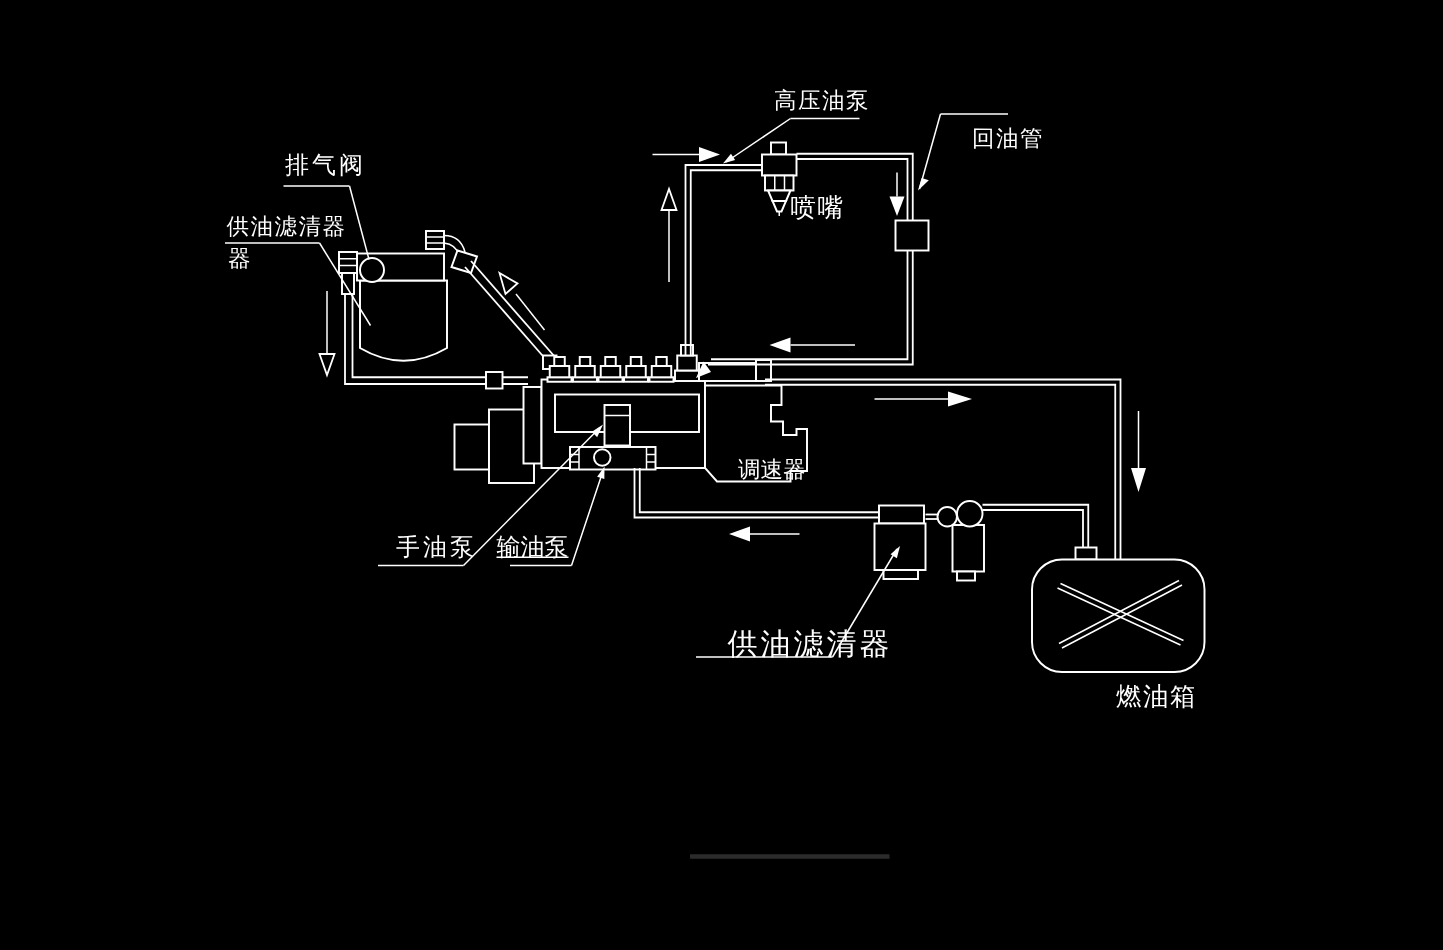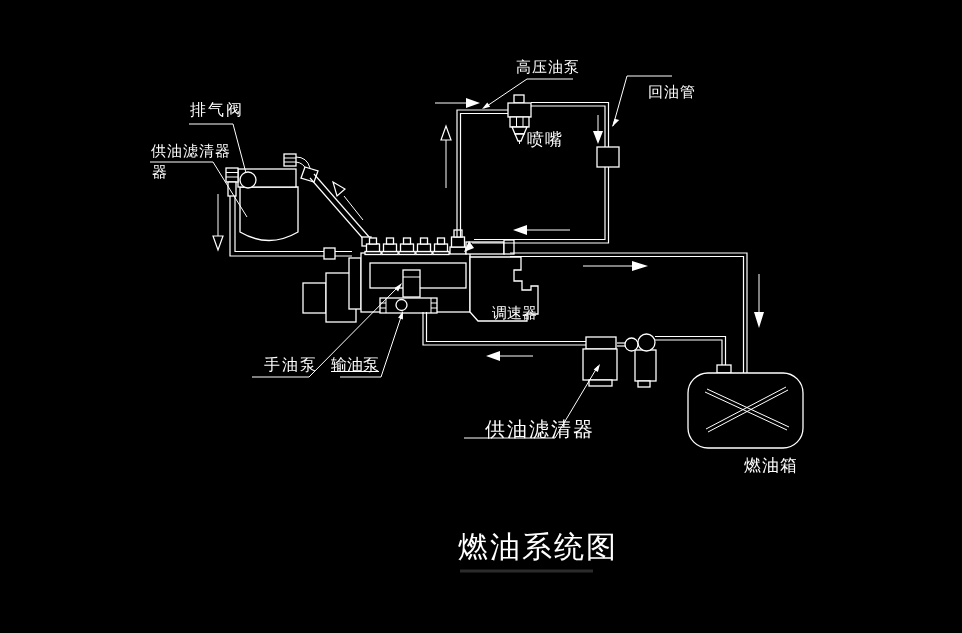--- a/index.html
+++ b/index.html
@@ -251,15 +251,14 @@
   <div class="lbl lbl-s" style="left:151px;top:143px;">供油滤清器</div>
   <div class="lbl lbl-s" style="left:152px;top:164px;">器</div>
   <div class="lbl lbl-s" style="left:516px;top:59px;">高压油泵</div>
   <div class="lbl lbl-s" style="left:648px;top:58px;margin-top:26px;">回油管</div>
   <div class="lbl lbl-l" style="left:527px;top:130px;">喷嘴</div>
   <div class="lbl lbl-s" style="left:492px;top:305px;letter-spacing:0px;">调速器</div>
   <div class="lbl lbl-m" style="left:264px;top:356px;">手油泵</div>
   <div class="lbl lbl-m" style="left:331px;top:356px;letter-spacing:0px;text-decoration:underline;">输油泵</div>
   <div class="lbl" style="left:485px;top:418px;font-size:20px;letter-spacing:2px;">供油滤清器</div>
   <div class="lbl lbl-l" style="left:744px;top:456px;">燃油箱</div>
-  <div class="title" style="left:458px;top:527px;">燃油系统图</div>
 
 </div>
 
 </body></html>

